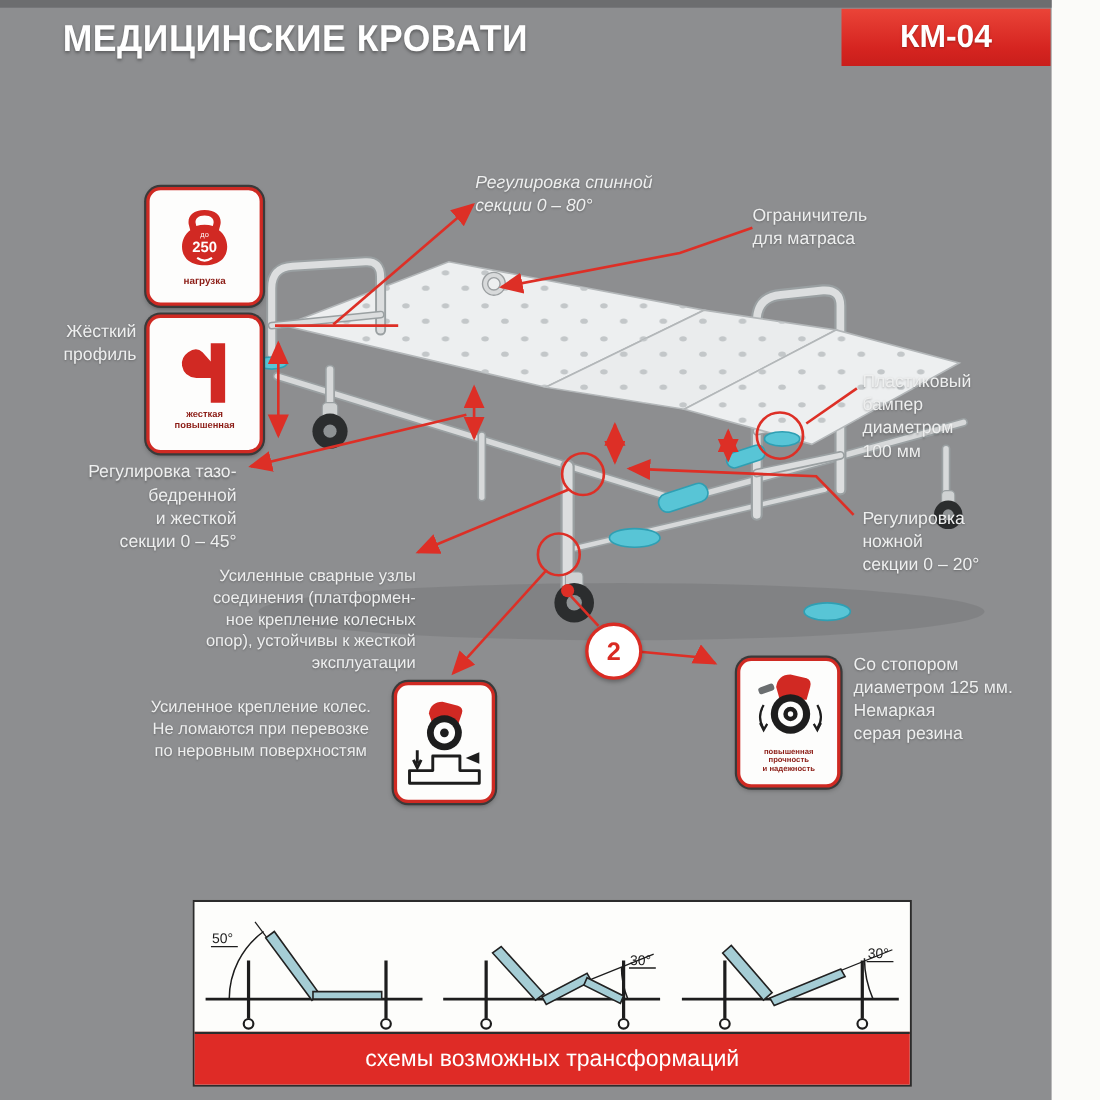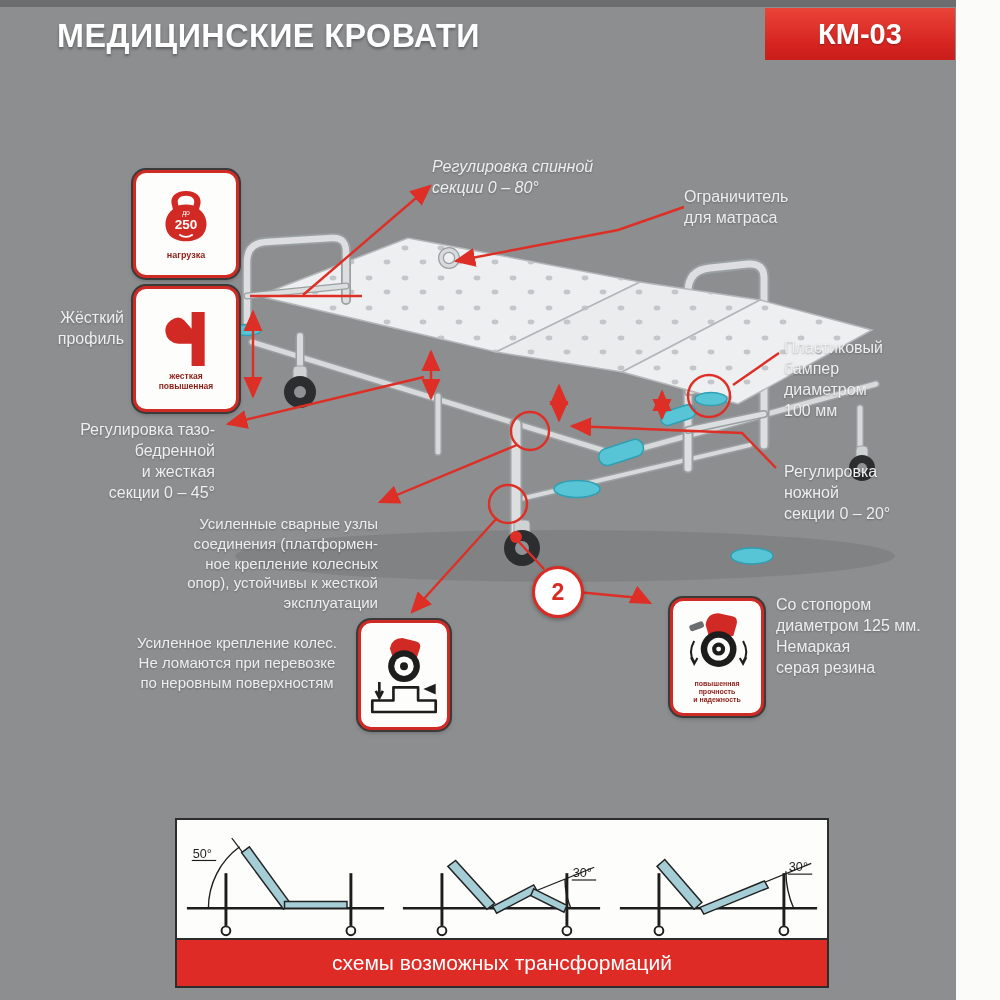--- a/index.html
+++ b/index.html
@@ -31,21 +31,21 @@
   svg{display:block;}
 </style>
 </head>
 <body>
 
 <div class="sheet">
   <div class="panel"></div>
   <div class="topstrip"></div>
 
   <div class="abs title" style="left:57px;top:16px;">МЕДИЦИНСКИЕ КРОВАТИ</div>
-  <div class="abs km" style="left:765px;top:8px;width:190px;height:52px;">КМ-03</div>
+  <div class="abs km" style="left:765px;top:8px;width:190px;height:52px;">КМ-04</div>
 
   <svg class="abs" style="left:0;top:0;" width="956" height="1000" viewBox="0 0 956 1000">
     <defs>
       <pattern id="holes" width="36" height="30" patternUnits="userSpaceOnUse">
         <ellipse cx="9" cy="8" rx="3.4" ry="2.4" fill="#c3c7c9"></ellipse>
         <ellipse cx="27" cy="22" rx="3.4" ry="2.4" fill="#c3c7c9"></ellipse>
       </pattern>
     </defs>
     <ellipse cx="565" cy="556" rx="330" ry="26" fill="rgba(0,0,0,0.08)"></ellipse>
 
@@ -147,34 +147,34 @@
   </svg>
 
   <div class="abs callout" style="left:432px;top:156px;font-style:italic;">
     <div>Регулировка спинной</div>
     <div>секции 0 – 80°</div>
   </div>
   <div class="abs callout" style="left:684px;top:186px;">
     <div>Ограничитель</div>
     <div>для матраса</div>
   </div>
-  <div class="abs callout r" style="left:32px;top:291px;width:92px;margin-top:16px;">
+  <div class="abs callout r" style="left:32px;top:291px;width:92px;">
     <div>Жёсткий</div>
     <div>профиль</div>
   </div>
   <div class="abs callout" style="left:784px;top:337px;">
     <div>Пластиковый</div>
     <div>бампер</div>
     <div>диаметром</div>
     <div>100 мм</div>
   </div>
   <div class="abs callout r" style="left:30px;top:419px;width:185px;">
     <div>Регулировка тазо-</div>
     <div>бедренной</div>
-    <div>и жесткая</div>
+    <div>и жесткой</div>
     <div>секции 0 – 45°</div>
   </div>
   <div class="abs callout" style="left:784px;top:461px;">
     <div>Регулировка</div>
     <div>ножной</div>
     <div>секции 0 – 20°</div>
   </div>
   <div class="abs callout small r" style="left:126px;top:514px;width:252px;">
     <div>Усиленные сварные узлы</div>
     <div>соединения (платформен-</div>

